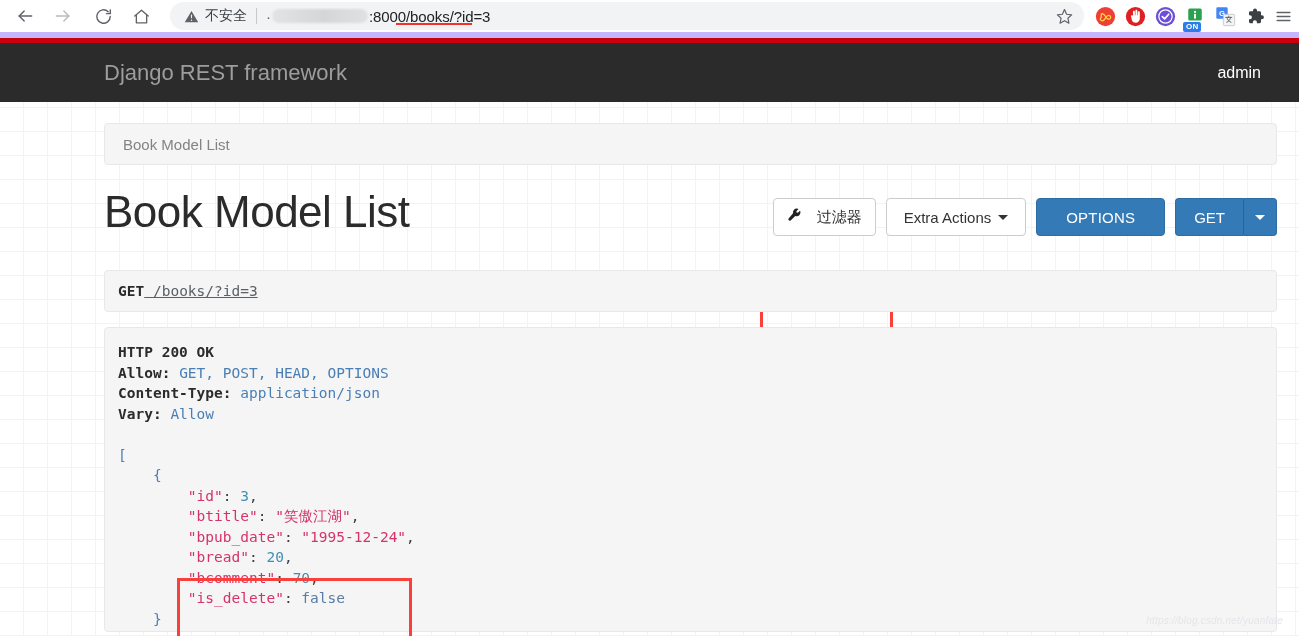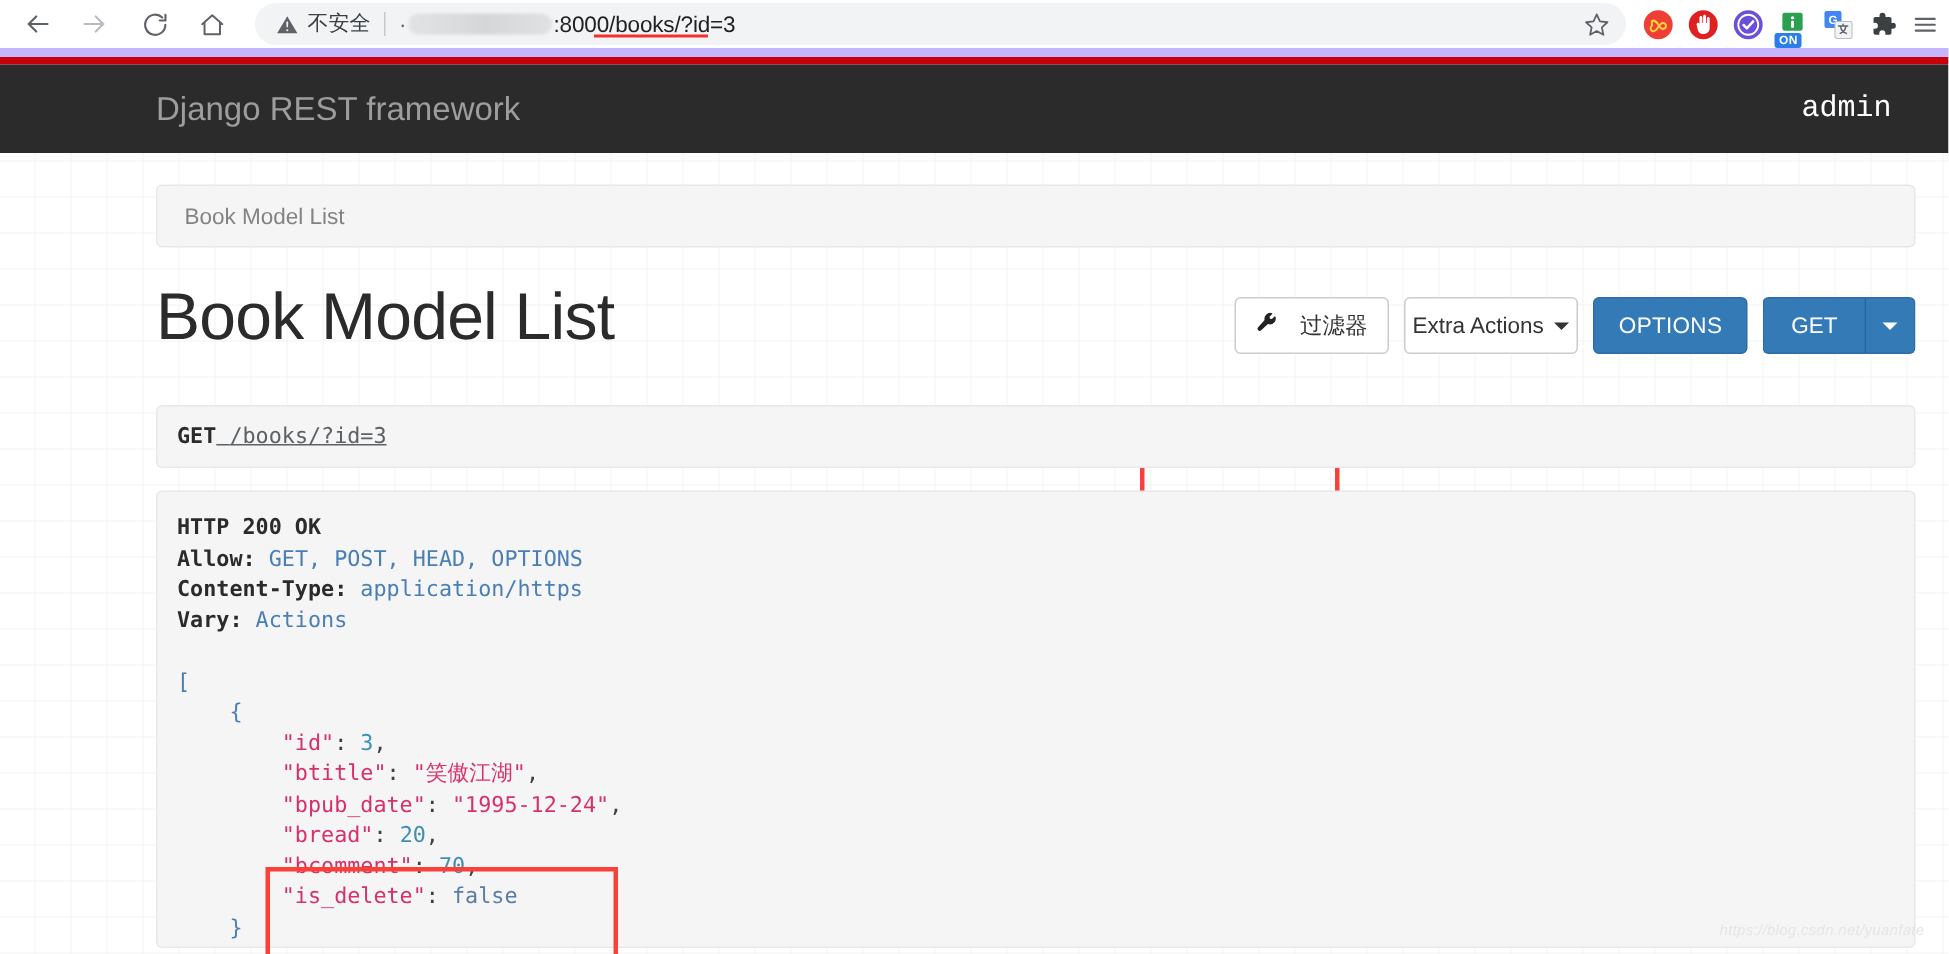--- a/index.html
+++ b/index.html
@@ -99,21 +99,21 @@
     display:flex; align-items:center;
     position: relative;
   }
   .brand {
     color:#9d9d9d; font-size: 22px;
     margin-left: 104px;
     font-family:"Liberation Sans",sans-serif;
   }
   .navbar-user {
     position:absolute; right: 38px;
-    color:#ffffff; font-size:20px;font-family:Liberation Mono, monospace;
+    color:#ffffff; font-size:16px;
   }
 
   .grid-area {
     position: relative;
     height: 534px;
     background-color:#fff;
     background-image:
       linear-gradient(to right, #f2f3f5 1px, transparent 1px),
       linear-gradient(to bottom, #f2f3f5 1px, transparent 1px);
     background-size: 24px 24px;
@@ -140,30 +140,30 @@
     line-height: 56px;
     letter-spacing: -0.5px;
   }
   .btn-group {
     position:absolute; right: 0; top: 14px;
     display:flex; align-items:flex-start; gap: 10px;
   }
   .btn {
     font-size:15px; border-radius:4px;
     display:flex; align-items:center; justify-content:center;
-    height: 38px; padding: 0 5px;
+    height: 38px; padding: 0 17px;
     cursor: pointer; white-space: nowrap;
   }
   .btn-default {
     background:#ffffff; border:1px solid #cccccc; color:#333333;
   }
   .btn-filter { gap: 15px; font-family:"DejaVu Sans", sans-serif; padding: 0 13px; }
   .wrench { display:inline-block; transform: translateY(0px); }
   .btn-primary { background:#337ab7; border:1px solid #2e6da4; color:#ffffff; font-weight:400; }
-  .btn-options { padding: 0 16px; letter-spacing:.2px; }
+  .btn-options { padding: 0 29px; letter-spacing:.2px; }
   .split { display:flex; }
   .split .btn-primary.main { border-radius: 4px 0 0 4px; border-right: 1px solid #2a6496; padding: 0 18px; }
   .split .btn-primary.caret { border-radius: 0 4px 4px 0; border-left: none; padding: 0 11px; }
   .caret-tri {
     width:0; height:0;
     border-left:5px solid transparent; border-right:5px solid transparent;
     border-top:5px solid currentColor;
   }
   .caret-dark { color:#333; }
 
@@ -379,22 +379,22 @@
 
     <div class="filter-highlight"></div>
 
     <div class="panel req-panel">
       <span class="mono req-text"><span class="kw">GET</span><span class="path">&nbsp;<span>/books/?id=3</span></span></span>
     </div>
 
     <div class="panel resp-panel">
       <div class="mono resp-line"><span class="hdr-key">HTTP 200 OK</span></div>
       <div class="mono resp-line"><span class="hdr-key">Allow:</span><span class="hdr-val"> <span>GET, POST, HEAD, OPTIONS</span></span></div>
-      <div class="mono resp-line"><span class="hdr-key">Content-Type:</span><span class="hdr-val"> <span>application/https</span></span></div>
-      <div class="mono resp-line"><span class="hdr-key">Vary:</span><span class="hdr-val"> <span>Actions</span></span></div>
+      <div class="mono resp-line"><span class="hdr-key">Content-Type:</span><span class="hdr-val"> <span>application/json</span></span></div>
+      <div class="mono resp-line"><span class="hdr-key">Vary:</span><span class="hdr-val"> <span>Allow</span></span></div>
       <div class="mono resp-line">&nbsp;</div>
       <div class="mono resp-line"><span class="punc">[</span></div>
       <div class="mono resp-line"><span class="punc">    <span>{</span></span></div>
 
       <div class="mono resp-line"><span>        </span><span class="jkey">"id"</span><span class="jpunc">: </span><span class="jnum">3</span><span class="jpunc">,</span></div>
       <div class="mono resp-line"><span>        </span><span class="jkey">"btitle"</span><span class="jpunc">: </span><span class="jstr">"笑傲江湖"</span><span class="jpunc">,</span></div>
       <div class="mono resp-line"><span>        </span><span class="jkey">"bpub_date"</span><span class="jpunc">: </span><span class="jstr">"1995-12-24"</span><span class="jpunc">,</span></div>
       <div class="mono resp-line"><span>        </span><span class="jkey">"bread"</span><span class="jpunc">: </span><span class="jnum">20</span><span class="jpunc">,</span></div>
       <div class="mono resp-line"><span>        </span><span class="jkey">"bcomment"</span><span class="jpunc">: </span><span class="jnum">70</span><span class="jpunc">,</span></div>
       <div class="mono resp-line"><span>        </span><span class="jkey">"is_delete"</span><span class="jpunc">: </span><span class="jbool">false</span></div>

